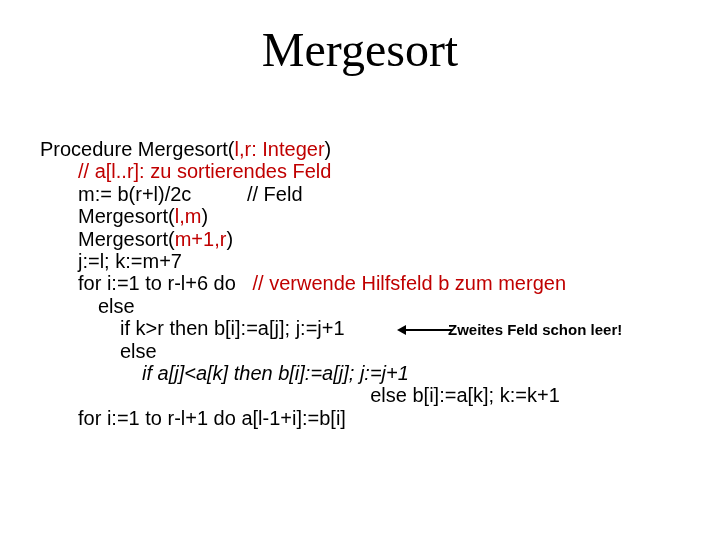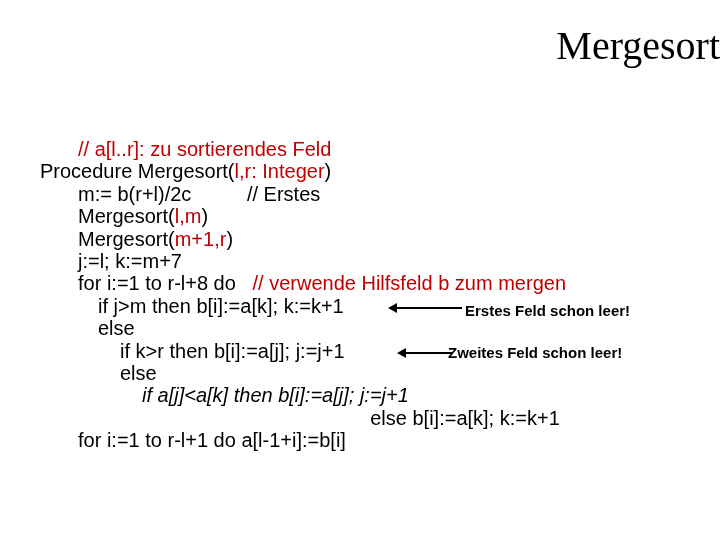--- a/index.html
+++ b/index.html
@@ -12,23 +12,23 @@
     color: #000;
     overflow: hidden;
   }
   .slide {
     position: relative;
     width: 720px;
     height: 540px;
     box-sizing: border-box;
   }
   .title {
-    text-align: right;
+    text-align: center;
     font-family: "Times New Roman", Times, serif;
-    font-size: 40px;
+    font-size: 48px;
     font-weight: normal;
     margin-top: 22px;
     margin-bottom: 2px;
   }
   .body {
     position: absolute;
     left: 40px;
     top: 116px;
     width: 640px;
     font-size: 20px;
@@ -72,36 +72,28 @@
   }
 </style>
 </head>
 <body>
 
 <div class="slide">
 
   <div class="title">Mergesort</div>
 
   <div class="body">
+    <div class="line"><span>Procedure Mergesort(</span><span class="red">l,r: Integer</span><span>)</span></div>
     <div class="line ind1 red">// a[l..r]: zu sortierendes Feld</div>
-    <div class="line"><span>Procedure Mergesort(</span><span class="red">l,r: Integer</span><span>)</span></div>
-    <div class="line ind1">m:= b(r+l)/2c          // Erstes</div>
+    <div class="line ind1">m:= b(r+l)/2c          // Feld</div>
     <div class="line ind1"><span>Mergesort(</span><span class="red">l,m</span><span>)</span></div>
     <div class="line ind1"><span>Mergesort(</span><span class="red">m+1,r</span><span>)</span></div>
     <div class="line ind1">j:=l; k:=m+7</div>
-    <div class="line ind1"><span>for i:=1 to r-l+8 do   </span><span class="red">// verwende Hilfsfeld b zum mergen</span></div>
+    <div class="line ind1"><span>for i:=1 to r-l+6 do   </span><span class="red">// verwende Hilfsfeld b zum mergen</span></div>
 
-    <div class="relwrap">
-      <div class="line ind2">if j&gt;m then b[i]:=a[k]; k:=k+1</div>
-      <div class="arrow" style="left:348px; top:12px;">
-        <div class="arrow-head-left" style="left:0; top:-4px;"></div>
-        <div class="arrow-line" style="left:8px; top:0; width:66px;"></div>
-      </div>
-      <div class="anno" style="left:425px; top:8px;">Erstes Feld schon leer!</div>
-    </div>
 
     <div class="line ind2">else</div>
 
     <div class="relwrap">
       <div class="line ind3">if k&gt;r then b[i]:=a[j]; j:=j+1</div>
       <div class="arrow" style="left:357px; top:12px;">
         <div class="arrow-head-left" style="left:0; top:-4px;"></div>
         <div class="arrow-line" style="left:8px; top:0; width:48px;"></div>
       </div>
       <div class="anno" style="left:408px; top:5px;">Zweites Feld schon leer!</div>

